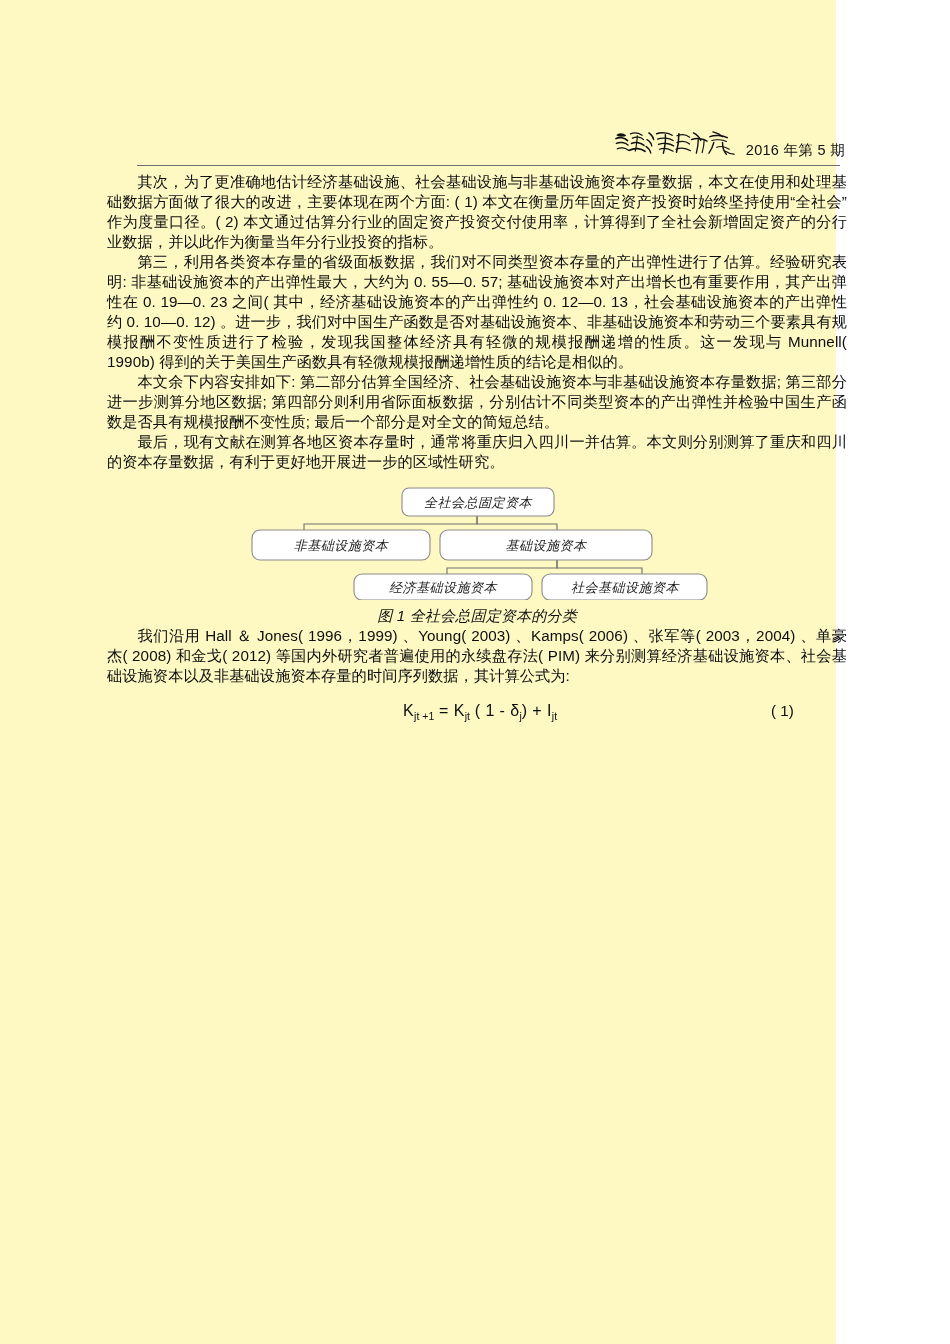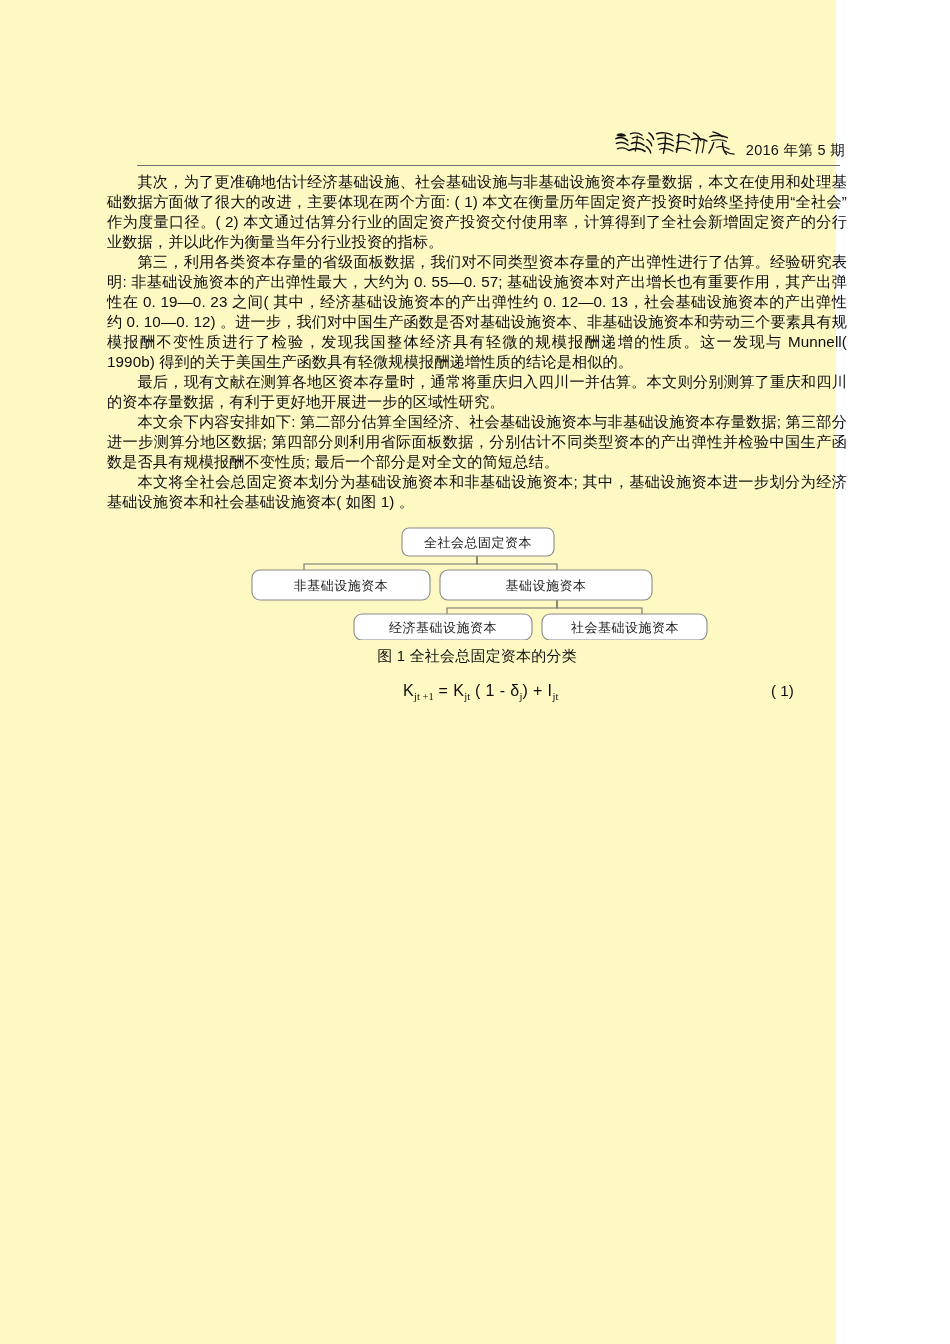--- a/index.html
+++ b/index.html
@@ -98,20 +98,21 @@
     font-size: 15.2px;
     line-height: 28.2px;
     text-indent: 2em;
     color: #0d0d0d;
   }
 
   
   .figure {
     margin: 12px 0 0 0;
     width: 740px;
+    font-style: italic;
   }
   .diagram {
     display: block;
     margin: 0 auto;
   }
   .fig-caption {
     margin: 6px 0 0 0;
     text-align: center;
     font-size: 15px;
     line-height: 20px;
@@ -131,21 +132,20 @@
     top: 2px;
     font-size: 16px;
     line-height: 26px;
     letter-spacing: 0.4px;
     white-space: nowrap;
     color: #0d0d0d;
   }
   .equation sub {
     font-size: 10.5px;
     letter-spacing: 0;
-    font-family: Liberation Serif, serif;
   }
   .eq-number {
     position: absolute;
     left: 664px;
     top: 2px;
     font-size: 15.2px;
     line-height: 26px;
     color: #0d0d0d;
   }
   .box-text {
@@ -205,27 +205,26 @@
       </svg>
       <span class="runhead-issue">2016 年第 5 期</span>
     </div>
     <div class="runhead-rule"></div>
   </div>
 
   <div class="content">
 
     <p class="para">其次，为了更准确地估计经济基础设施、社会基础设施与非基础设施资本存量数据，本文在使用和处理基础数据方面做了很大的改进，主要体现在两个方面: ( 1) 本文在衡量历年固定资产投资时始终坚持使用“全社会”作为度量口径。( 2) 本文通过估算分行业的固定资产投资交付使用率，计算得到了全社会新增固定资产的分行业数据，并以此作为衡量当年分行业投资的指标。</p>
     <p class="para">第三，利用各类资本存量的省级面板数据，我们对不同类型资本存量的产出弹性进行了估算。经验研究表明: 非基础设施资本的产出弹性最大，大约为 0. 55—0. 57; 基础设施资本对产出增长也有重要作用，其产出弹性在 0. 19—0. 23 之间( 其中，经济基础设施资本的产出弹性约 0. 12—0. 13，社会基础设施资本的产出弹性约 0. 10—0. 12) 。进一步，我们对中国生产函数是否对基础设施资本、非基础设施资本和劳动三个要素具有规模报酬不变性质进行了检验，发现我国整体经济具有轻微的规模报酬递增的性质。这一发现与 Munnell( 1990b) 得到的关于美国生产函数具有轻微规模报酬递增性质的结论是相似的。</p>
+    <p class="para">本文余下内容安排如下: 第二部分估算全国经济、社会基础设施资本与非基础设施资本存量数据; 第三部分进一步测算分地区数据; 第四部分则利用省际面板数据，分别估计不同类型资本的产出弹性并检验中国生产函数是否具有规模报酬不变性质; 最后一个部分是对全文的简短总结。</p>
     <p class="para">最后，现有文献在测算各地区资本存量时，通常将重庆归入四川一并估算。本文则分别测算了重庆和四川的资本存量数据，有利于更好地开展进一步的区域性研究。</p>
-    <p class="para">本文余下内容安排如下: 第二部分估算全国经济、社会基础设施资本与非基础设施资本存量数据; 第三部分进一步测算分地区数据; 第四部分则利用省际面板数据，分别估计不同类型资本的产出弹性并检验中国生产函数是否具有规模报酬不变性质; 最后一个部分是对全文的简短总结。</p>
-
-
-
-
-    <p class="para">本文将全社会总固定资本划分为基础设施资本和非基础设施资本; 其中，基础设施资本进一步划分为经济基础设施资本和社会基础设施资本( 如图 1) 。</p>
+
+
+
+
 
     <div class="figure">
       <svg class="diagram" width="470" height="116" viewBox="0 0 470 116">
         <defs>
           <style>
             .nbox { fill: #ffffff; stroke: #8a8a8a; stroke-width: 1.1; }
             .conn { stroke: #6f6f6f; stroke-width: 1.1; fill: none; }
           </style>
         </defs>
 
@@ -257,20 +256,21 @@
 
         <g>
           <rect class="nbox" x="300" y="90" width="165" height="26" rx="8" ry="8"></rect>
           <text class="box-text" x="383" y="108" text-anchor="middle">社会基础设施资本</text>
         </g>
       </svg>
 
       <p class="fig-caption">图 1 全社会总固定资本的分类</p>
     </div>
 
+    <p class="para">我们沿用 Hall ＆ Jones( 1996，1999) 、Young( 2003) 、Kamps( 2006) 、张军等( 2003，2004) 、单豪杰( 2008) 和金戈( 2012) 等国内外研究者普遍使用的永续盘存法( PIM) 来分别测算经济基础设施资本、社会基础设施资本以及非基础设施资本存量的时间序列数据，其计算公式为:</p>
 
     <div class="equation-row">
       <div class="equation">
         <span>K</span><sub>jt +1</sub><span> = K</span><sub>jt</sub><span> ( 1  -  </span><span>δ</span><sub>j</sub><span>) + I</span><sub>jt</sub>
       </div>
       <div class="eq-number">( 1)</div>
     </div>
 
   </div>
 </div>

